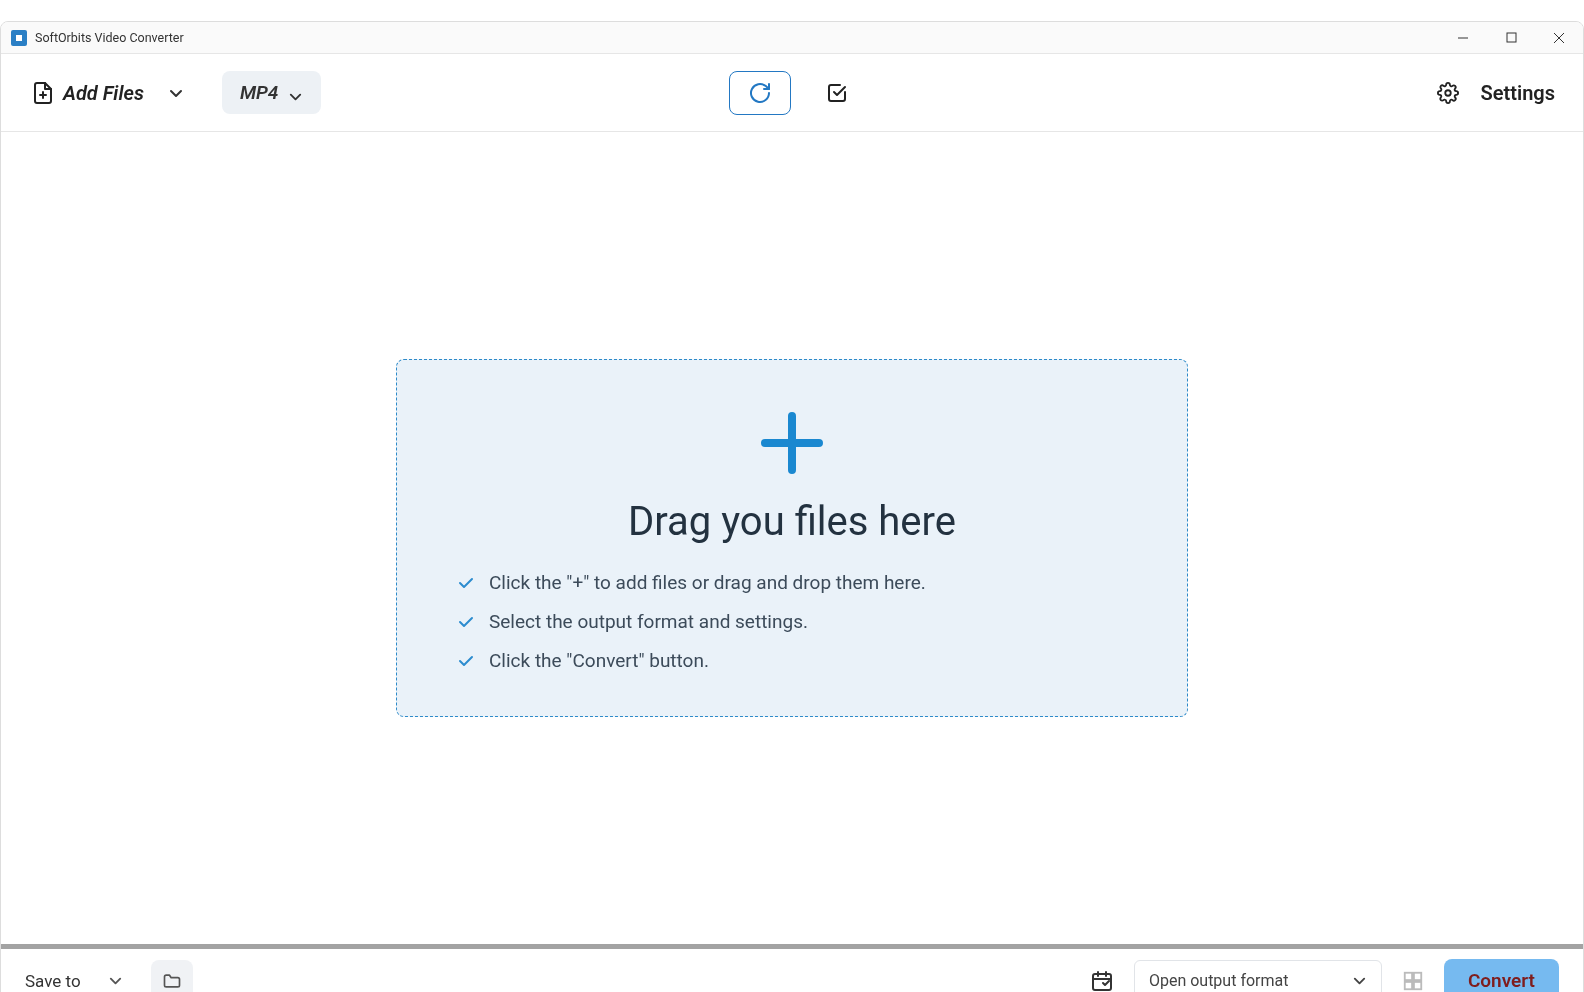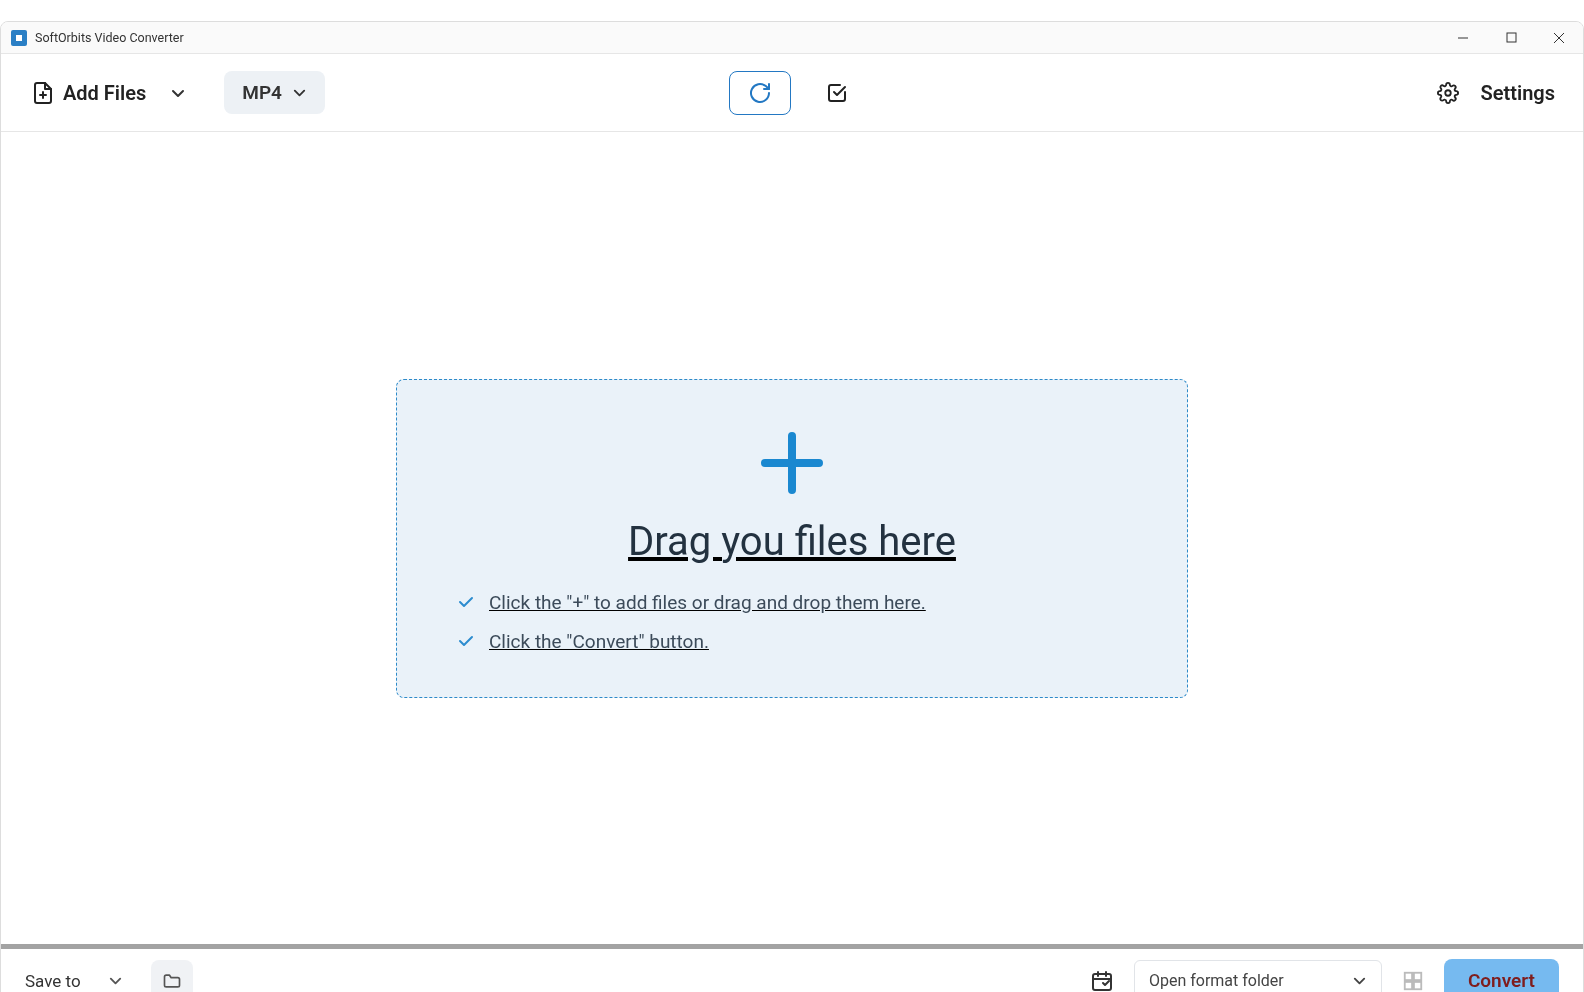--- a/index.html
+++ b/index.html
@@ -38,35 +38,35 @@
   color: #333;
 }
 
 .toolbar {
   height: 78px;
   display: flex;
   align-items: center;
   padding: 0 28px;
   border-bottom: 1px solid #e6e6e6;
 }
-.tb-group { display: flex; align-items: center; gap: 10px; }
+.tb-group { display: flex; align-items: center; gap: 10px; font-style: italic; }
 .add-files-btn {
   display: flex; align-items: center; gap: 10px;
   font-size: 20px; font-weight: 600; color: #222;
   padding: 8px 4px;
   cursor: pointer;
 }
 .add-files-btn .file-plus-icon { width: 20px; height: 22px; }
 .add-files-chevron {
   padding: 8px 10px;
   cursor: pointer;
   color: #333;
 }
 .format-btn {
-  display: flex; align-items: center; gap: 10px;
+  display: flex; align-items: flex-end; gap: 10px;
   background: #edf1f5;
   padding: 10px 18px;
   border-radius: 8px;
   font-size: 19px; font-weight: 600; color: #333;
   cursor: pointer;
   margin-left: 18px;
 }
 .toolbar .center-group {
   position: absolute;
   left: 50%; transform: translateX(-50%);
@@ -98,21 +98,20 @@
   display: flex; align-items: center; justify-content: center;
 }
 
 .dropzone {
   width: 792px;
   border: 1.5px dashed #2d8ac9;
   background: #eaf2f9;
   border-radius: 8px;
   padding: 48px 60px 44px;
   text-align: center;
-  text-decoration: underline;
 }
 .dropzone .plus-icon {
   display: inline-flex; align-items: center; justify-content: center;
   color: #1a88d0;
   margin-bottom: 20px;
 }
 .dropzone h1 {
   font-size: 40px; font-weight: 400; color: #233240;
   margin-bottom: 26px;
 }
@@ -270,20 +269,28 @@
               </svg>
           </span>
           <span>Click the "+" to add files or drag and drop them here.</span>
         </div>
         <div class="step">
           <span class="check">
             <svg width="18" height="18" viewBox="0 0 18 18">
                 <path d="M3 9l4 4 8-8" fill="none" stroke="currentColor" stroke-width="2" stroke-linecap="round" stroke-linejoin="round"></path>
               </svg>
           </span>
+          <span>Select the output format and settings.</span>
+        </div>
+        <div class="step">
+          <span class="check">
+            <svg width="18" height="18" viewBox="0 0 18 18">
+                <path d="M3 9l4 4 8-8" fill="none" stroke="currentColor" stroke-width="2" stroke-linecap="round" stroke-linejoin="round"></path>
+              </svg>
+          </span>
           <span>Click the "Convert" button.</span>
         </div>
       </div>
     </div>
   </div>
 
   <div class="bottombar">
     <span class="saveto-label">Save to</span>
     <div class="btn-icon">
       <svg width="15" height="15" viewBox="0 0 16 16">
@@ -299,21 +306,21 @@
     <span class="spacer"></span>
 
     <div class="calendar-btn">
       <svg width="24" height="24" viewBox="0 0 24 24" fill="none" stroke="currentColor" stroke-width="2" stroke-linecap="round" stroke-linejoin="round">
         <rect x="3" y="5" width="18" height="16" rx="2"></rect>
         <path d="M3 10h18M8 3v4M16 3v4"></path>
         <path d="M13 14l2 2 4-4"></path>
       </svg>
     </div>
     <div class="open-folder-select">
-      <span>Open format folder</span>
+      <span>Open output format</span>
       <svg width="15" height="15" viewBox="0 0 16 16">
           <path d="M3 6l5 5 5-5" fill="none" stroke="currentColor" stroke-width="2" stroke-linecap="round" stroke-linejoin="round"></path>
         </svg>
     </div>
     <div class="grid-btn">
       <svg width="22" height="22" viewBox="0 0 24 24" fill="none" stroke="currentColor" stroke-width="2" stroke-linecap="round">
         <rect x="3" y="3" width="8" height="8"></rect>
         <rect x="13" y="3" width="8" height="8"></rect>
         <rect x="3" y="13" width="8" height="8"></rect>
         <rect x="13" y="13" width="8" height="8"></rect>

